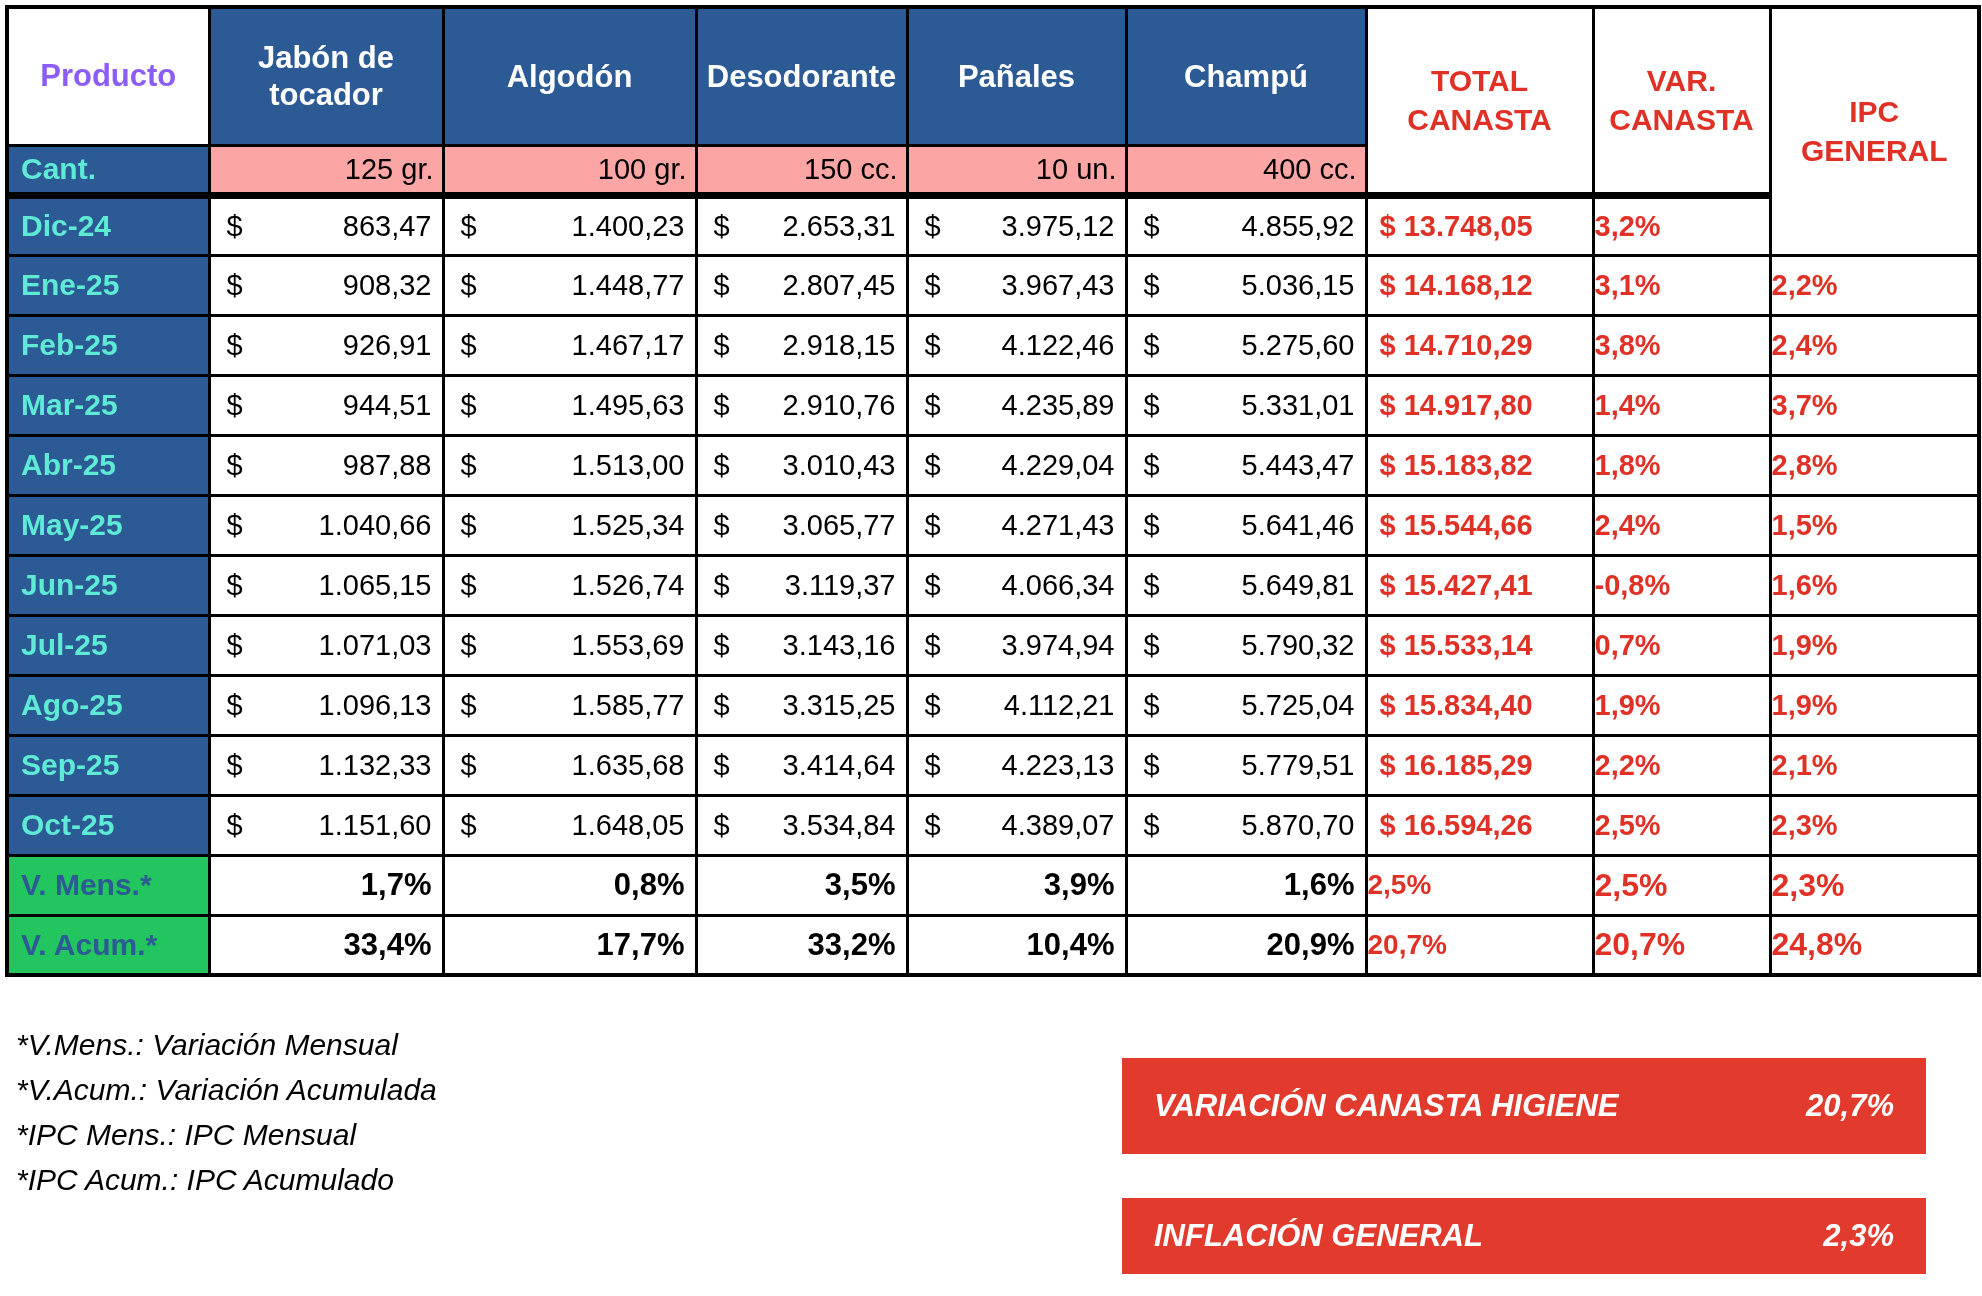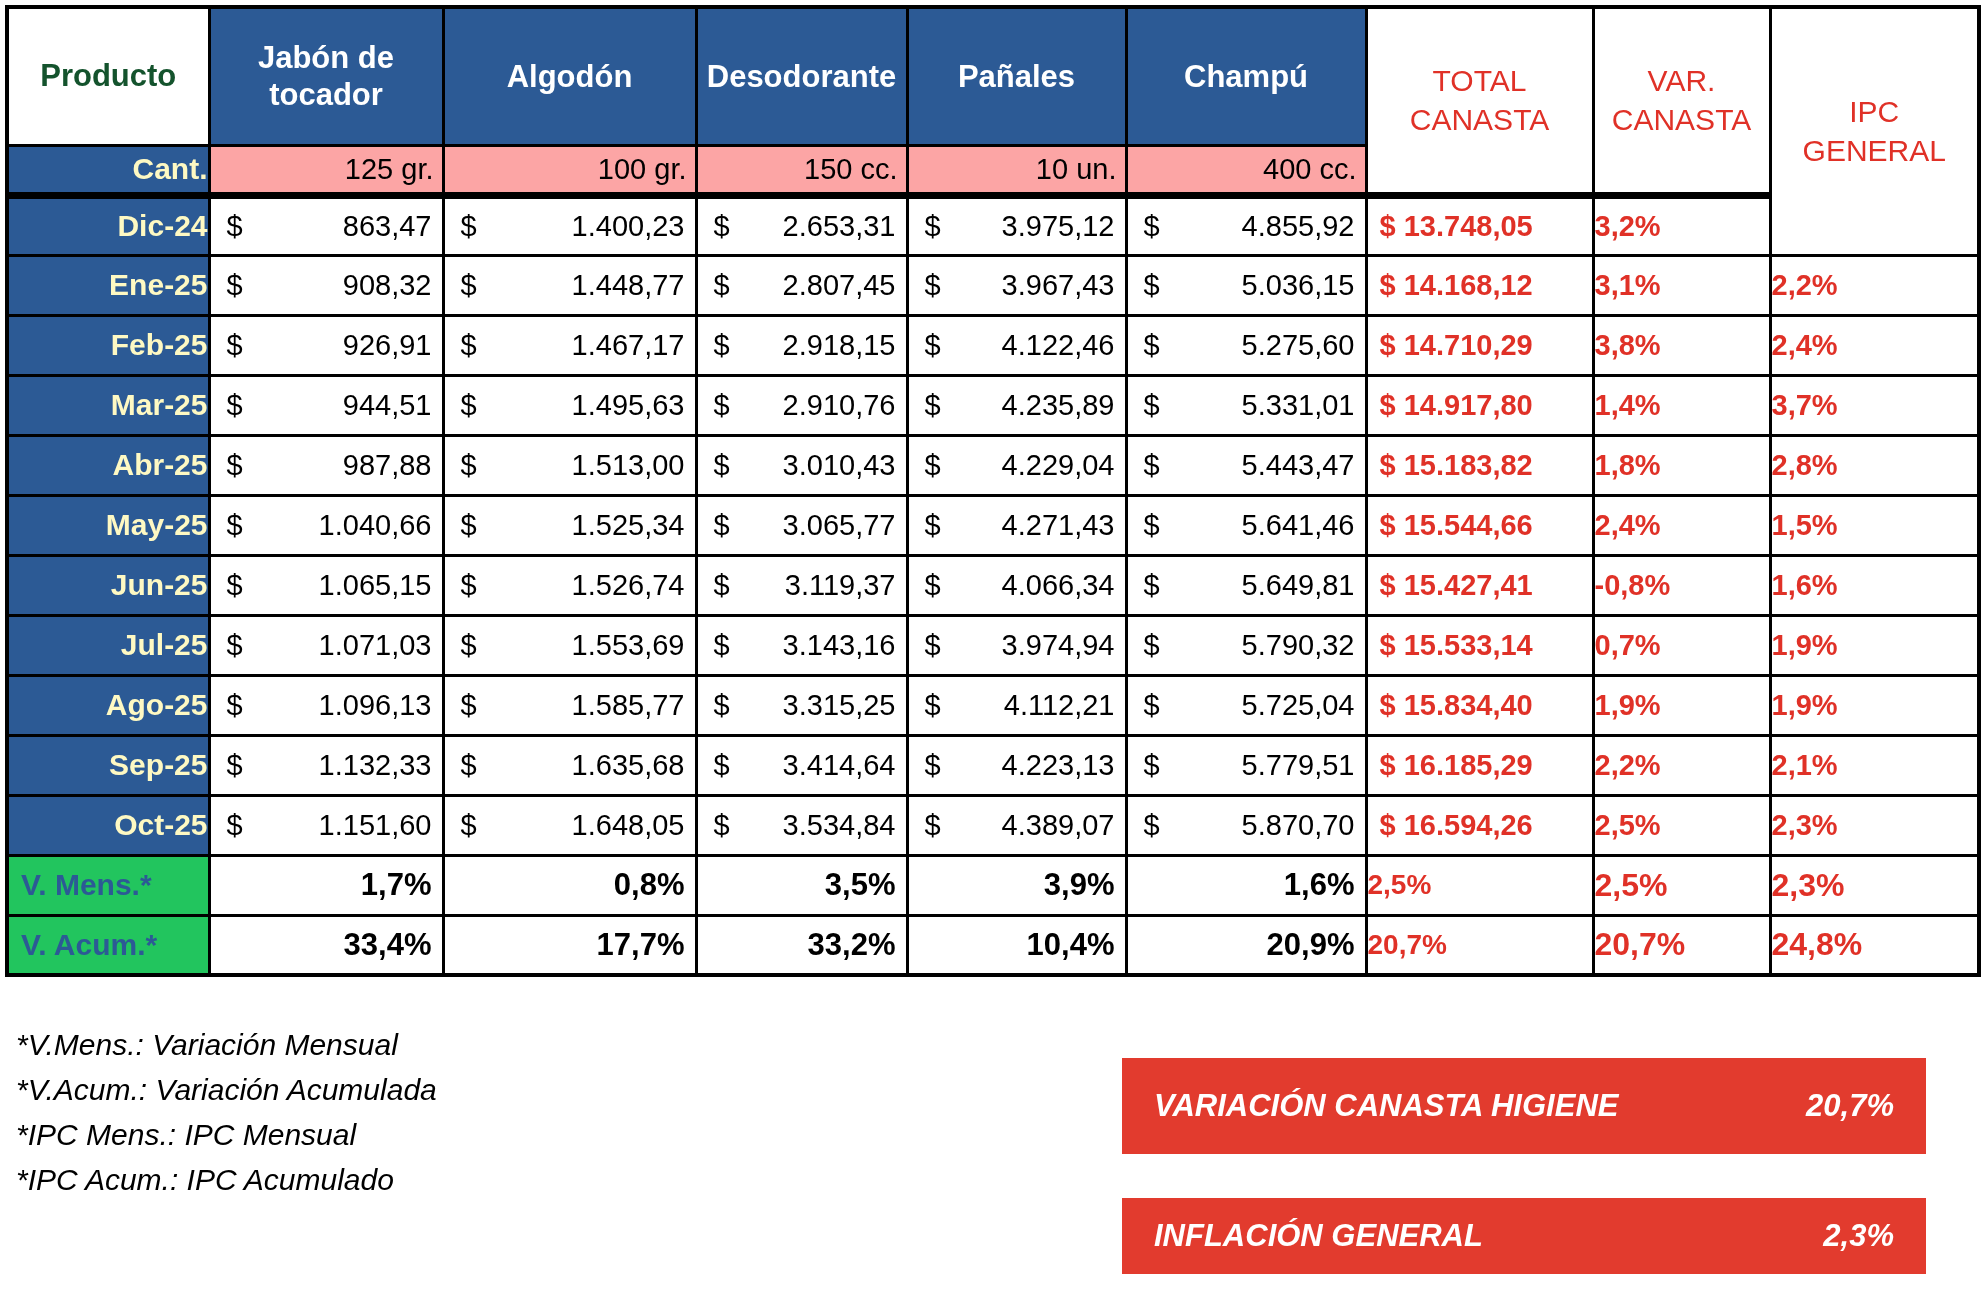--- a/index.html
+++ b/index.html
@@ -9,24 +9,24 @@
   }
   table{
     border-collapse:collapse;table-layout:fixed;width:1972px;
     margin:5px 0 0 5px;border:4px solid #000;
   }
   th,td{border:3px solid #000;vertical-align:middle;padding:0;overflow:hidden;}
   .thickb{border-bottom:7px solid #000;}
   .r-hdr{height:138px;}
   .r-cant{height:50px;}
   .r-data{height:60px;}
-  .hdr-producto{color:#14532d;font-weight:bold;font-size:31px;text-align:center;background:#fff;}
+  .hdr-producto{color:#8b5cf6;font-weight:bold;font-size:31px;text-align:center;background:#fff;}
   .hdr-product{background:#2c5a95;color:#fff;font-weight:bold;font-size:31px;text-align:center;line-height:1.2;padding:0 6px;}
-  .hdr-red{color:#e03127;font-weight:normal;font-size:30px;text-align:center;line-height:1.3;background:#fff;padding:0 14px;}
-  .blue-label{background:#2c5a95;color:#fef9c3;font-weight:bold;font-size:30px;text-align:right;padding-left:12px;}
+  .hdr-red{color:#e03127;font-weight:bold;font-size:30px;text-align:center;line-height:1.3;background:#fff;padding:0 14px;}
+  .blue-label{background:#2c5a95;color:#5eead4;font-weight:bold;font-size:30px;text-align:left;padding-left:12px;}
   .qty{font-size:29px;text-align:right;padding-right:8px;background:#fca5a5;}
   .price{font-size:29px;text-align:right;padding:0 10px 0 16px;background:#fff;}
   .price .cur{float:left;}
   .total-val{color:#e03127;font-weight:bold;font-size:29px;text-align:left;padding-left:12px;background:#fff;}
   .red-pct{color:#e03127;font-weight:bold;font-size:29px;padding-right:10px;background:#fff;}
   .red-pct.small{font-size:28px;}
   .red-pct.big{font-size:32px;}
   .black-pct{font-weight:bold;font-size:31px;text-align:right;padding-right:10px;color:#000;background:#fff;}
   .v-label{color:#2c5a95;font-weight:bold;font-size:30px;text-align:left;padding-left:12px;background:#22c55e;}
   #footnotes{position:absolute;left:16px;top:1022px;}

